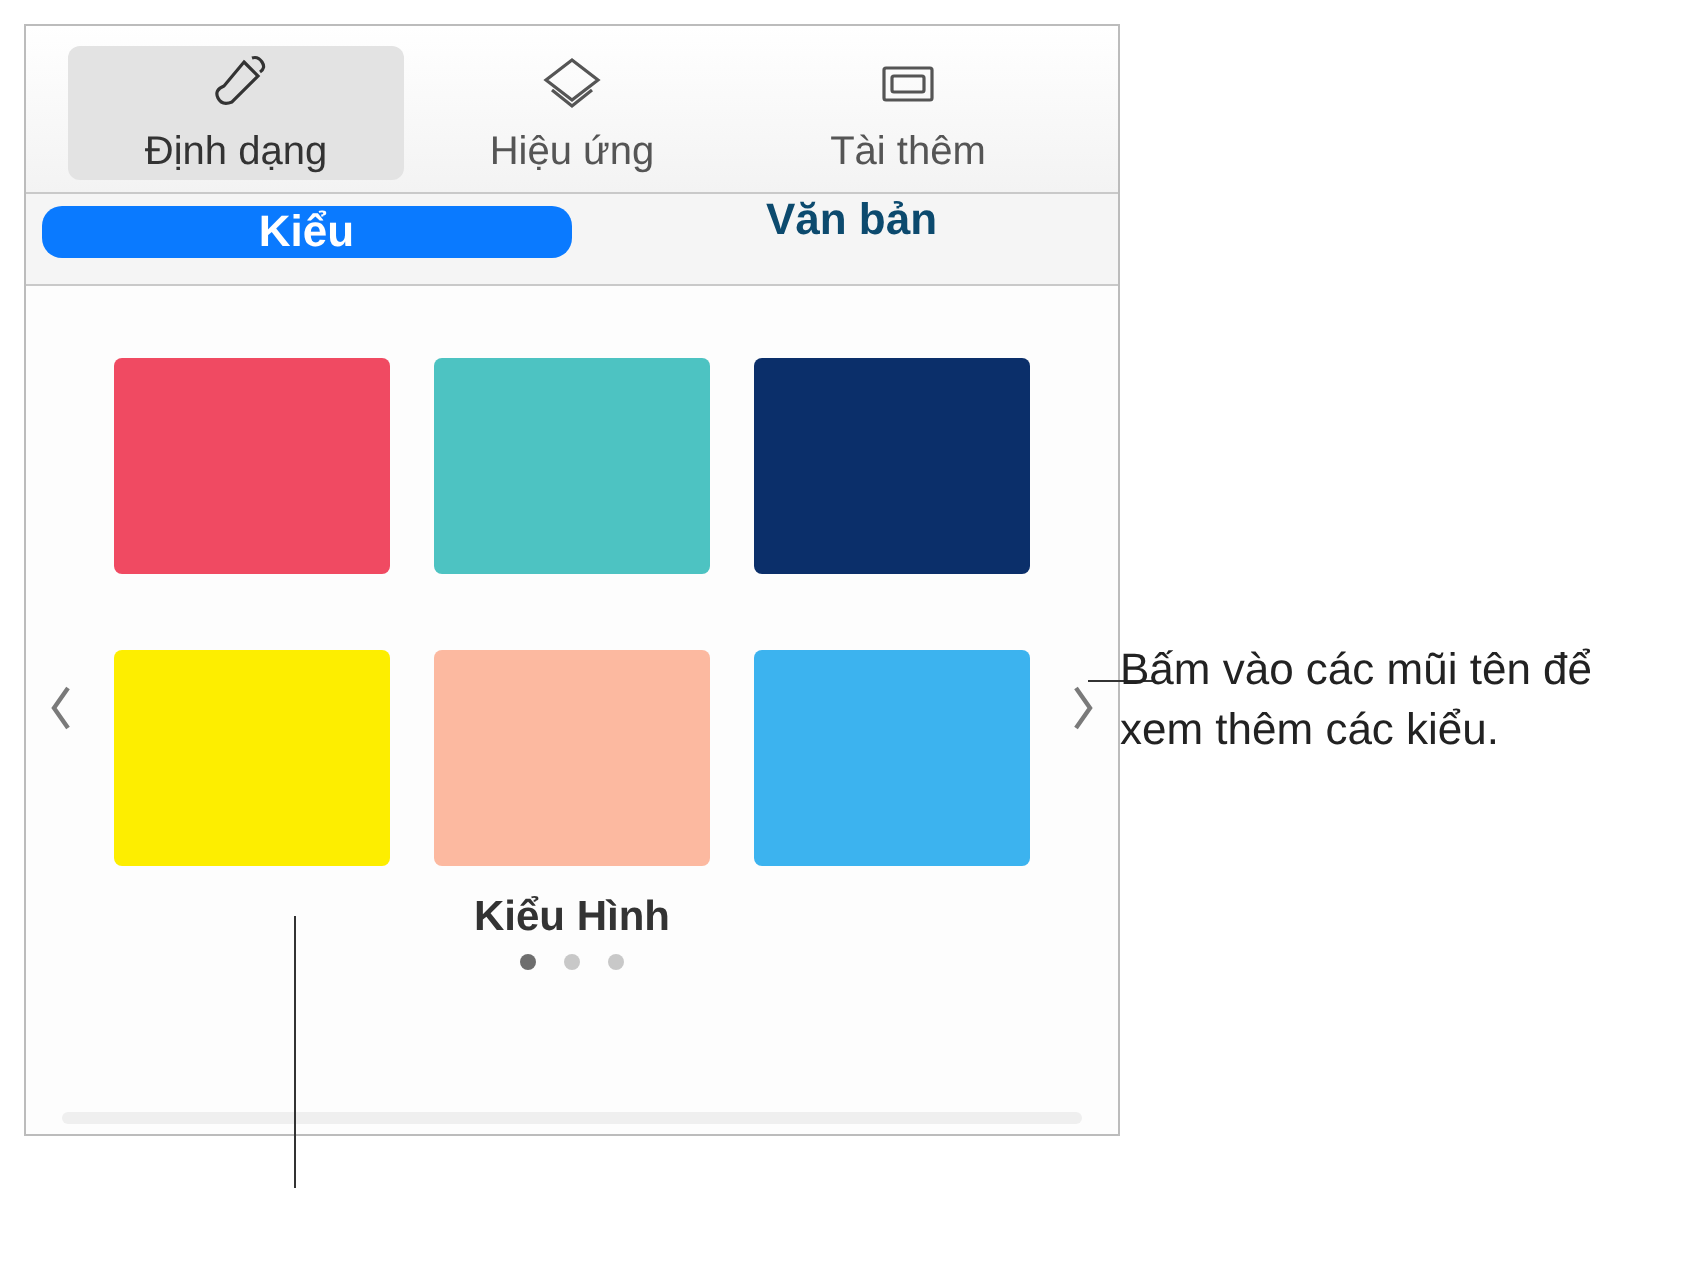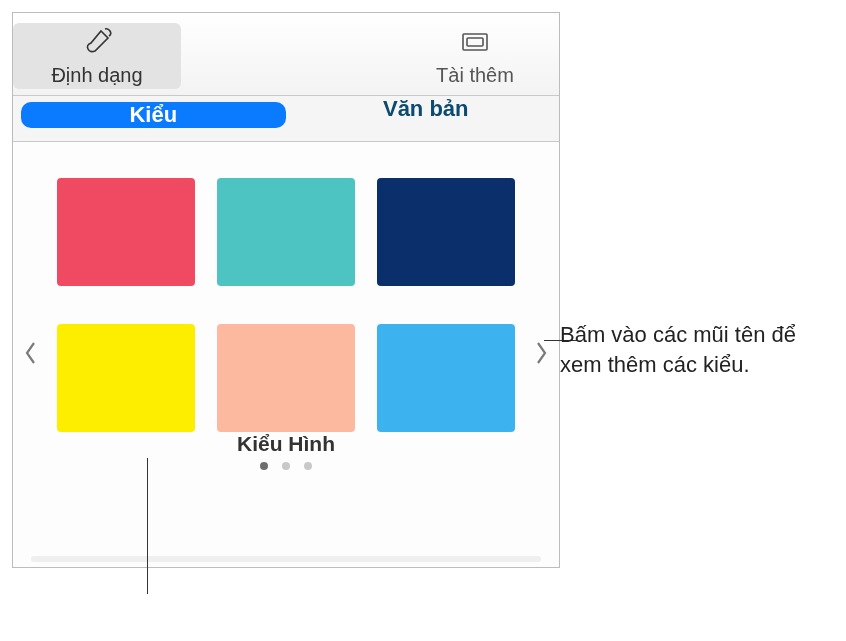--- a/index.html
+++ b/index.html
@@ -20,21 +20,21 @@
       top: 12px;
       width: 548px;
       height: 556px;
       border: 1px solid #bcbcbc;
       background: #fdfdfd;
       display: flex;
       flex-direction: column;
     }
     .toolbar {
       display: flex;
-      justify-content: space-between;
+      justify-content: center;
       gap: 0;
       padding: 10px 0 6px 0;
       background: linear-gradient(#ffffff,#f3f3f3);
       border-bottom: 1px solid #c9c9c9;
     }
     .tool {
       width: 168px;
       display: flex;
       flex-direction: column;
       align-items: center;
@@ -103,20 +103,21 @@
     }
     .swatch {
       border-radius: 4px;
       cursor: pointer;
     }
     .styles-label {
       text-align: center;
       font-size: 21px;
       font-weight: 700;
       color: #333;
+      margin-top: 14px;
     }
     .dots {
       display: flex;
       justify-content: center;
       gap: 14px;
       margin-top: 6px;
     }
     .dot {
       width: 8px; height: 8px;
       border-radius: 50%;
@@ -170,20 +171,29 @@
 
     <div class="toolbar">
       <div class="tool active">
         <span>
           <svg viewBox="0 0 34 30">
               <path d="M21 4 L28 11 L15 24 Q10 26 8 22 Q6 18 11 16 Z"></path>
               <path d="M25 2 Q28 1 30 4 Q32 7 29 9"></path>
             </svg>
         </span>
         <span>Định dạng</span>
+      </div>
+      <div class="tool">
+        <span>
+          <svg viewBox="0 0 34 30">
+              <path d="M17 3 L30 13 L17 23 L4 13 Z"></path>
+              <path d="M7 18 L17 26 L27 18"></path>
+            </svg>
+        </span>
+        <span>Hiệu ứng</span>
       </div>
       <div class="tool">
         <span>
           <svg viewBox="0 0 34 30">
               <rect x="5" y="7" width="24" height="16" rx="1"></rect>
               <rect x="9" y="11" width="16" height="8" rx="1"></rect>
             </svg>
         </span>
         <span>Tài thêm</span>
       </div>

